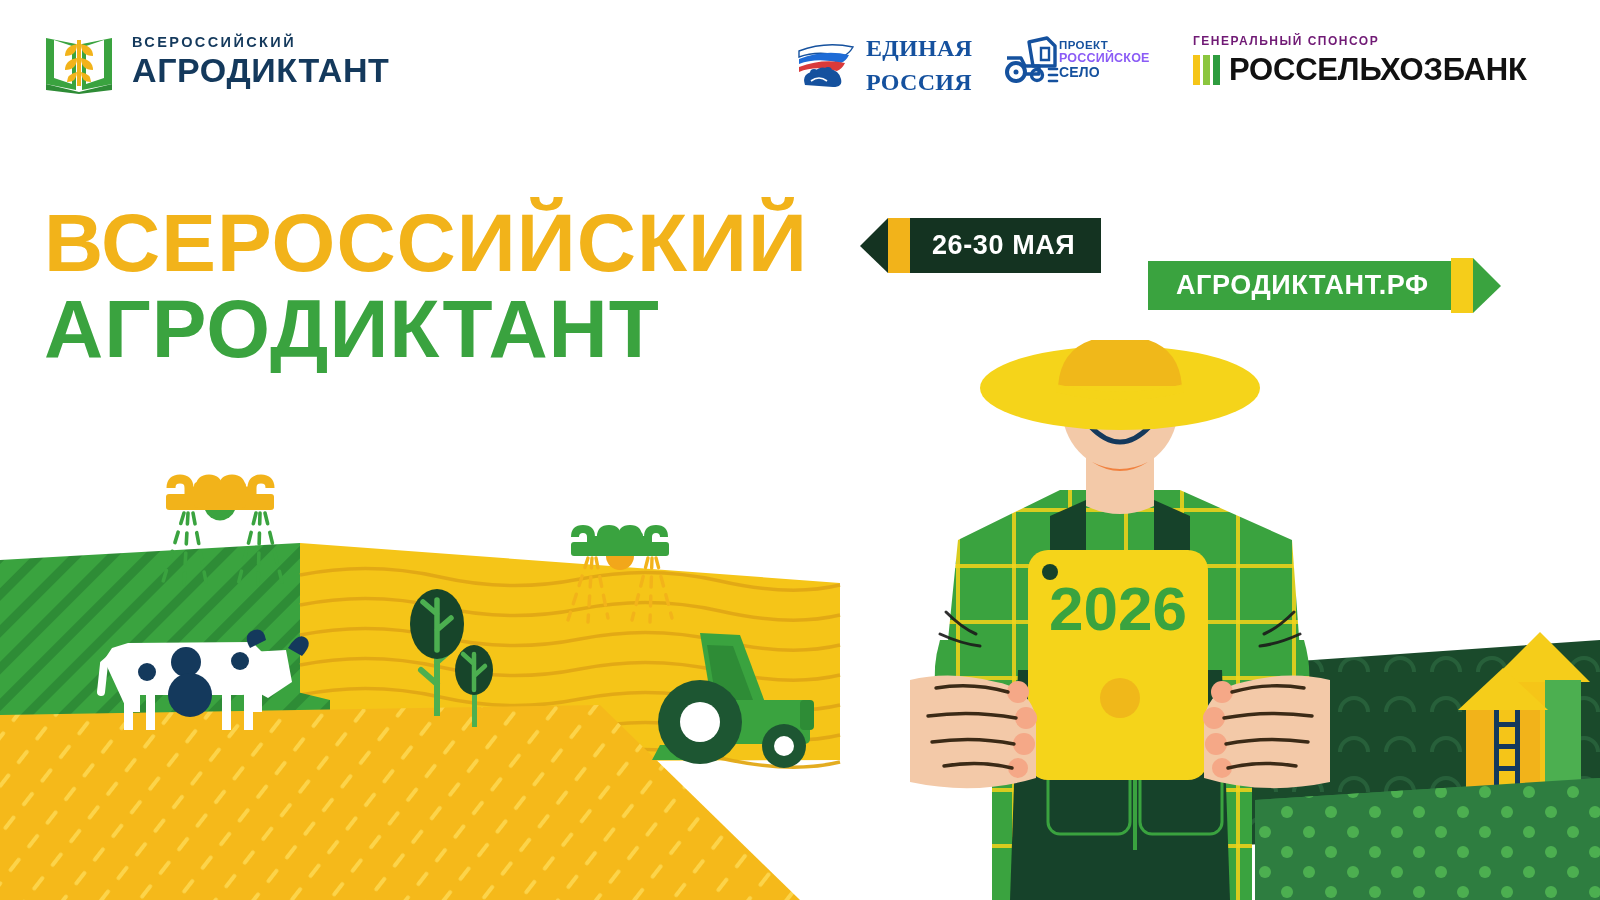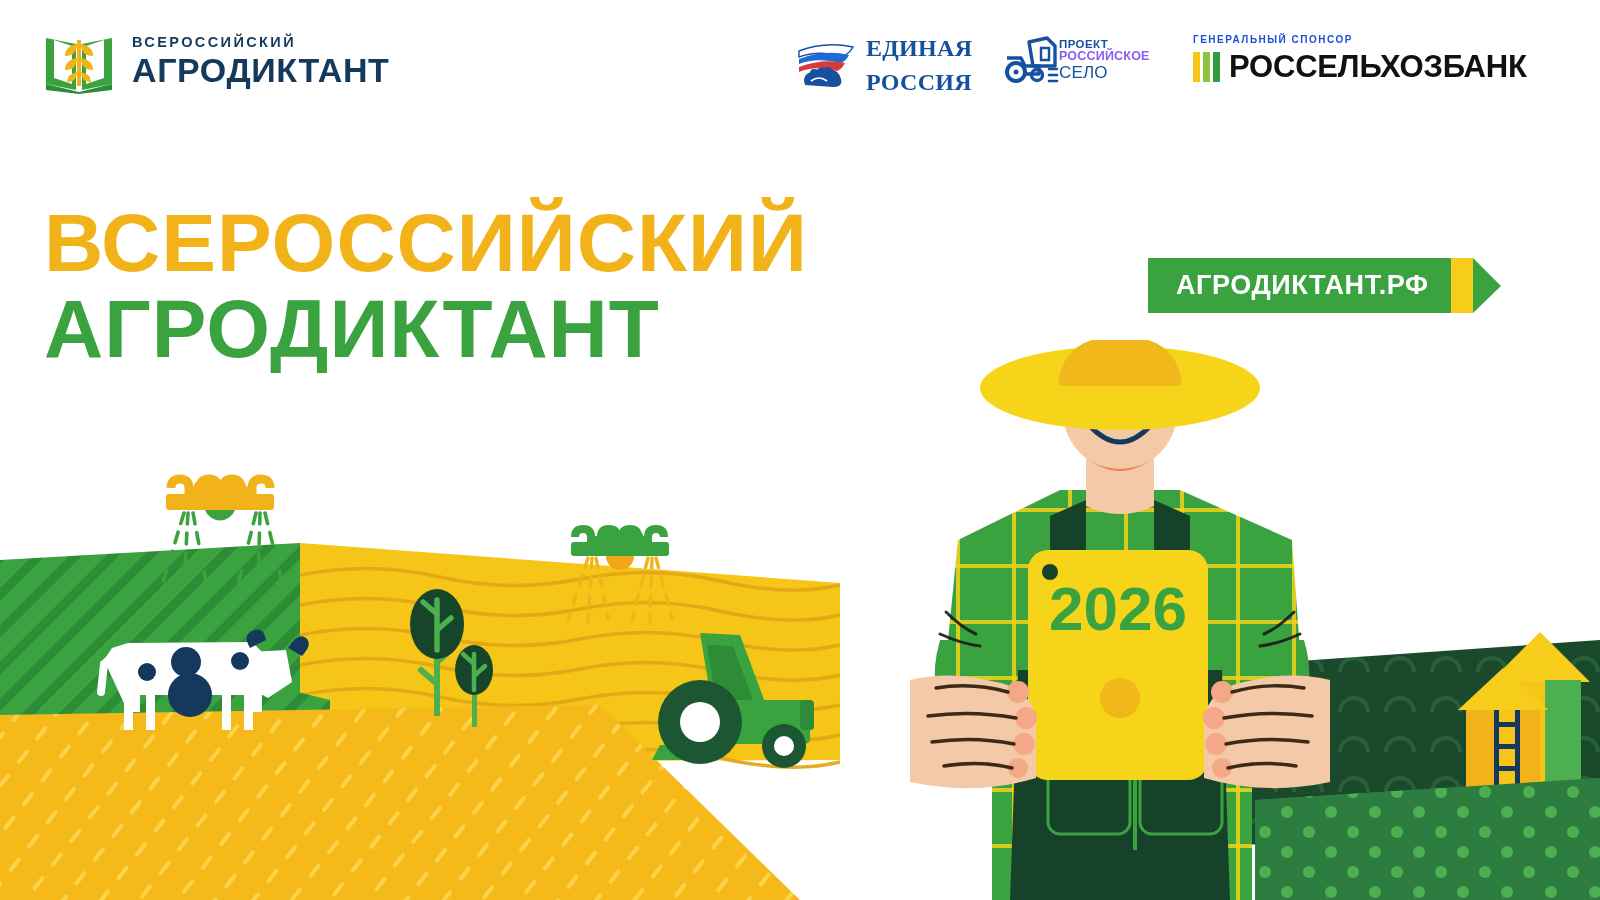--- a/index.html
+++ b/index.html
@@ -29,24 +29,24 @@
   .er-emblem { width:62px; height:48px; flex:none; }
   .er-text { display:flex; flex-direction:column; line-height:1.0;font-family:Liberation Serif, serif; }
   .er-l1, .er-l2 { font-size:24px; font-weight:800; color:#15519e; letter-spacing:0.3px; }
   .er-l2 { margin-top:10px; }
 
   .partner-rs { position:absolute; left:1003px; top:36px; display:flex; align-items:center; gap:0; }
   .rs-emblem { width:56px; height:48px; flex:none; }
   .rs-text { display:flex; flex-direction:column; line-height:1.08; }
   .rs-l1 { font-size:11.5px; font-weight:700; color:#15519e; letter-spacing:0.4px; }
   .rs-l2 { font-size:12.5px; font-weight:800; color:#8b5cf6; letter-spacing:0.2px; }
-  .rs-l3 { font-size:17px; font-weight:400; color:#15519e; letter-spacing:0.2px; }
+  .rs-l3 { font-size:14px; font-weight:700; color:#15519e; letter-spacing:0.2px; }
 
   .partner-bank { position:absolute; left:1193px; top:34px; }
-  .bank-sup { font-size:10px; font-weight:600; letter-spacing:1.5px; color:#1d4ed8; margin-bottom:4px; }
+  .bank-sup { font-size:12px; font-weight:600; letter-spacing:1.5px; color:#701a75; margin-bottom:4px; }
   .bank-row { display:flex; align-items:center; gap:9px; }
   .bank-bars { display:flex; gap:3px; align-items:flex-end; height:30px; }
   .bar { width:7px; height:30px; }
   .bar.b1 { background:#f5c518; }
   .bar.b2 { background:#8cc63f; }
   .bar.b3 { background:#2e9c3f; }
   .bank-name { font-size:31px; font-weight:800; color:#111; letter-spacing:-0.2px; }
 
   
   .headline { position:absolute; left:44px; top:203px; z-index:35; }
@@ -70,21 +70,21 @@
   .pd-body {
     height:55px; background:#143321; display:flex; align-items:center;
     padding:0 26px 0 22px;
   }
   .pd-body span { font-size:27px; font-weight:800; color:#ffffff; letter-spacing:0.6px; }
 
   .pencil-site {
     position:absolute; left:288px; top:40px; display:flex; align-items:center; height:55px;
   }
   .ps-body {
-    height:55px; background:#3aa33f; display:flex; align-items:center;
+    height:49px; background:#3aa33f; display:flex; align-items:center;
     padding:0 22px 0 28px;
   }
   .ps-body span { font-size:27px; font-weight:800; color:#ffffff; letter-spacing:0.6px; }
   .ps-wood { width:22px; height:55px; background:#f5cd1a; flex:none; }
   .ps-tip { width:28px; height:55px; flex:none; }
 
   
   .scene { position:absolute; left:0; top:0; width:1600px; height:900px; z-index:10; }
   .farmer { position:absolute; left:900px; top:340px; width:440px; height:560px; z-index:30; }
 </style>
@@ -416,20 +416,29 @@
     </div>
   </div>
 
   <div class="headline">
     <div class="h-line1">ВСЕРОССИЙСКИЙ</div>
     <div class="h-line2">АГРОДИКТАНТ</div>
   </div>
 
   <div class="pencils">
 
+    <div class="pencil-date">
+      <svg class="pd-tip" viewBox="0 0 28 55">
+        <path d="M28 0 L28 55 L0 28 Z" fill="#143321"></path>
+      </svg>
+      <div class="pd-wood"></div>
+      <div class="pd-body">
+        <span>26-30 МАЯ</span>
+      </div>
+    </div>
 
     <div class="pencil-site">
       <div class="ps-body">
         <span>АГРОДИКТАНТ.РФ</span>
       </div>
       <div class="ps-wood"></div>
       <svg class="ps-tip" viewBox="0 0 28 55">
         <path d="M0 0 L0 55 L28 28 Z" fill="#3aa33f"></path>
       </svg>
     </div>

